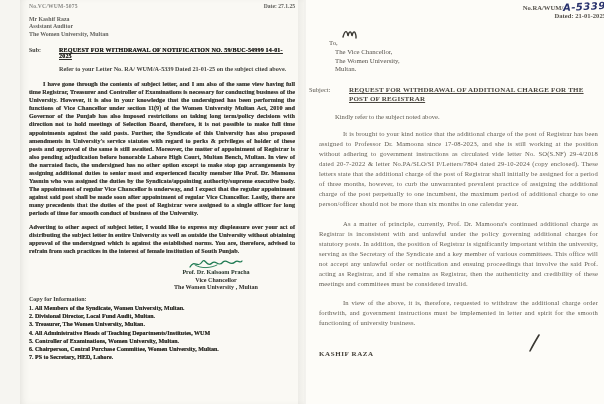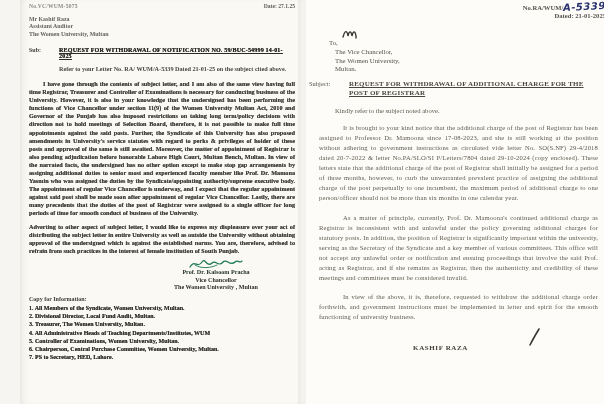--- a/index.html
+++ b/index.html
@@ -50,29 +50,29 @@
     text-shadow:0 0 .4px #45443f; }
 
   
   .rp-refblock { text-align:right; margin-right:-8px; font-size:6.6px; line-height:8.2px;
     color:#55514b; font-weight:bold; white-space:nowrap; }
   .rp-ref-hand { font-family:"DejaVu Sans", sans-serif; font-style:italic; font-weight:bold;
     font-size:10px; color:#27306b; display:inline-block; transform:rotate(-3deg); letter-spacing:.5px; }
   .rp-scribble { display:block; margin:8px 0 0 22px; }
   .rp-to { margin:0 0 0 16px; font-size:6.8px; line-height:8.6px; color:#55514b; }
   .rp-to .to-word { margin-left:-6px; }
-  .rp-subj-row { display:flex; margin-top:6px; }
+  .rp-subj-row { display:flex; margin-top:12px; }
   .rp-subj-label { font-size:6.5px; color:#5a564f; width:40px; flex:none; margin-left:-10px; }
   .rp-subj { font-size:7px; font-weight:bold; color:#4a463f; text-decoration:underline;
     letter-spacing:.2px; width:246px; line-height:9.5px; }
   .rp-opening { margin:8px 0 0 16px; font-size:6.6px; color:#5d594f; }
   .rp-body { margin-top:9px; font-size:6.6px; line-height:10.1px; color:#5f5a51;
     text-align:justify; text-indent:24px; letter-spacing:.15px; }
   .rp-sig-stroke { display:block; margin:6px 56px 0 auto; }
-  .rp-signatory { text-align:center; margin:-2px 36px 0 0; font-size:7px; font-weight:bold;
+  .rp-signatory { text-align:left; margin:-2px 36px 0 0; font-size:7px; font-weight:bold;
     letter-spacing:.6px; color:#433f38; }
 </style>
 </head>
 <body>
 
 <div class="scan">
 
   <div class="page page-left">
     <div class="lp-head">
       <span class="lp-ref">No.VC/WUM-5075</span>

